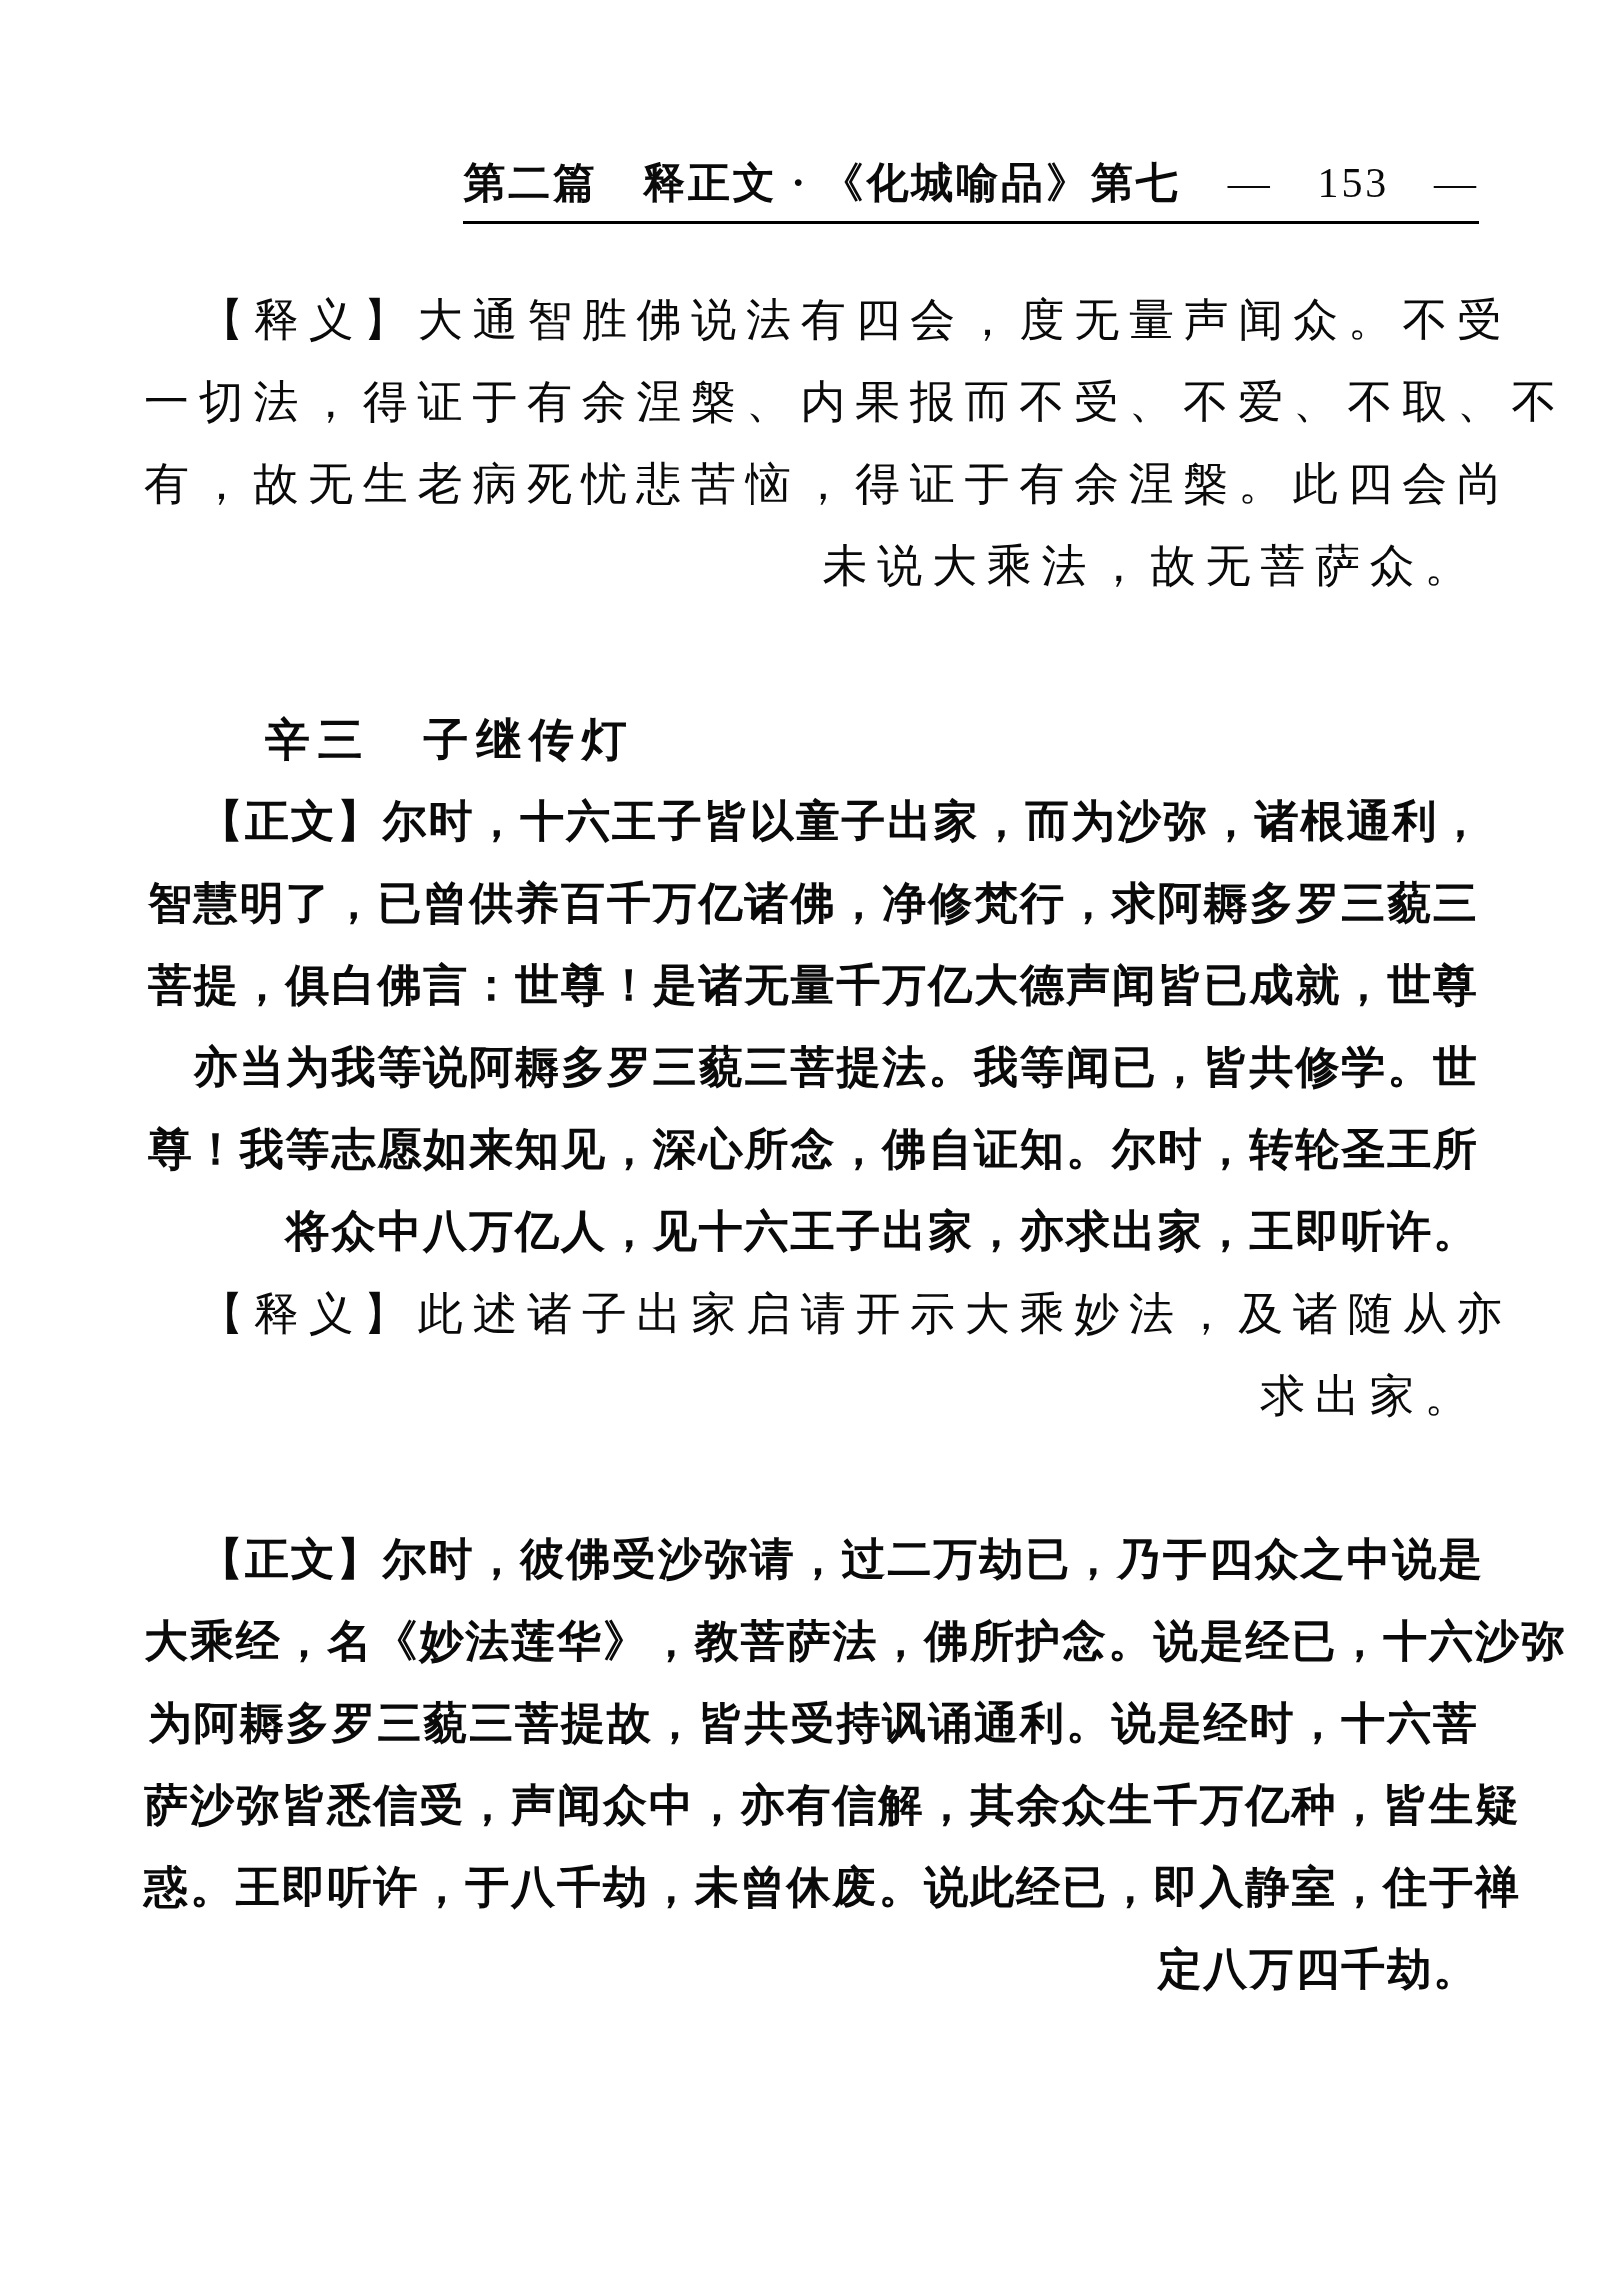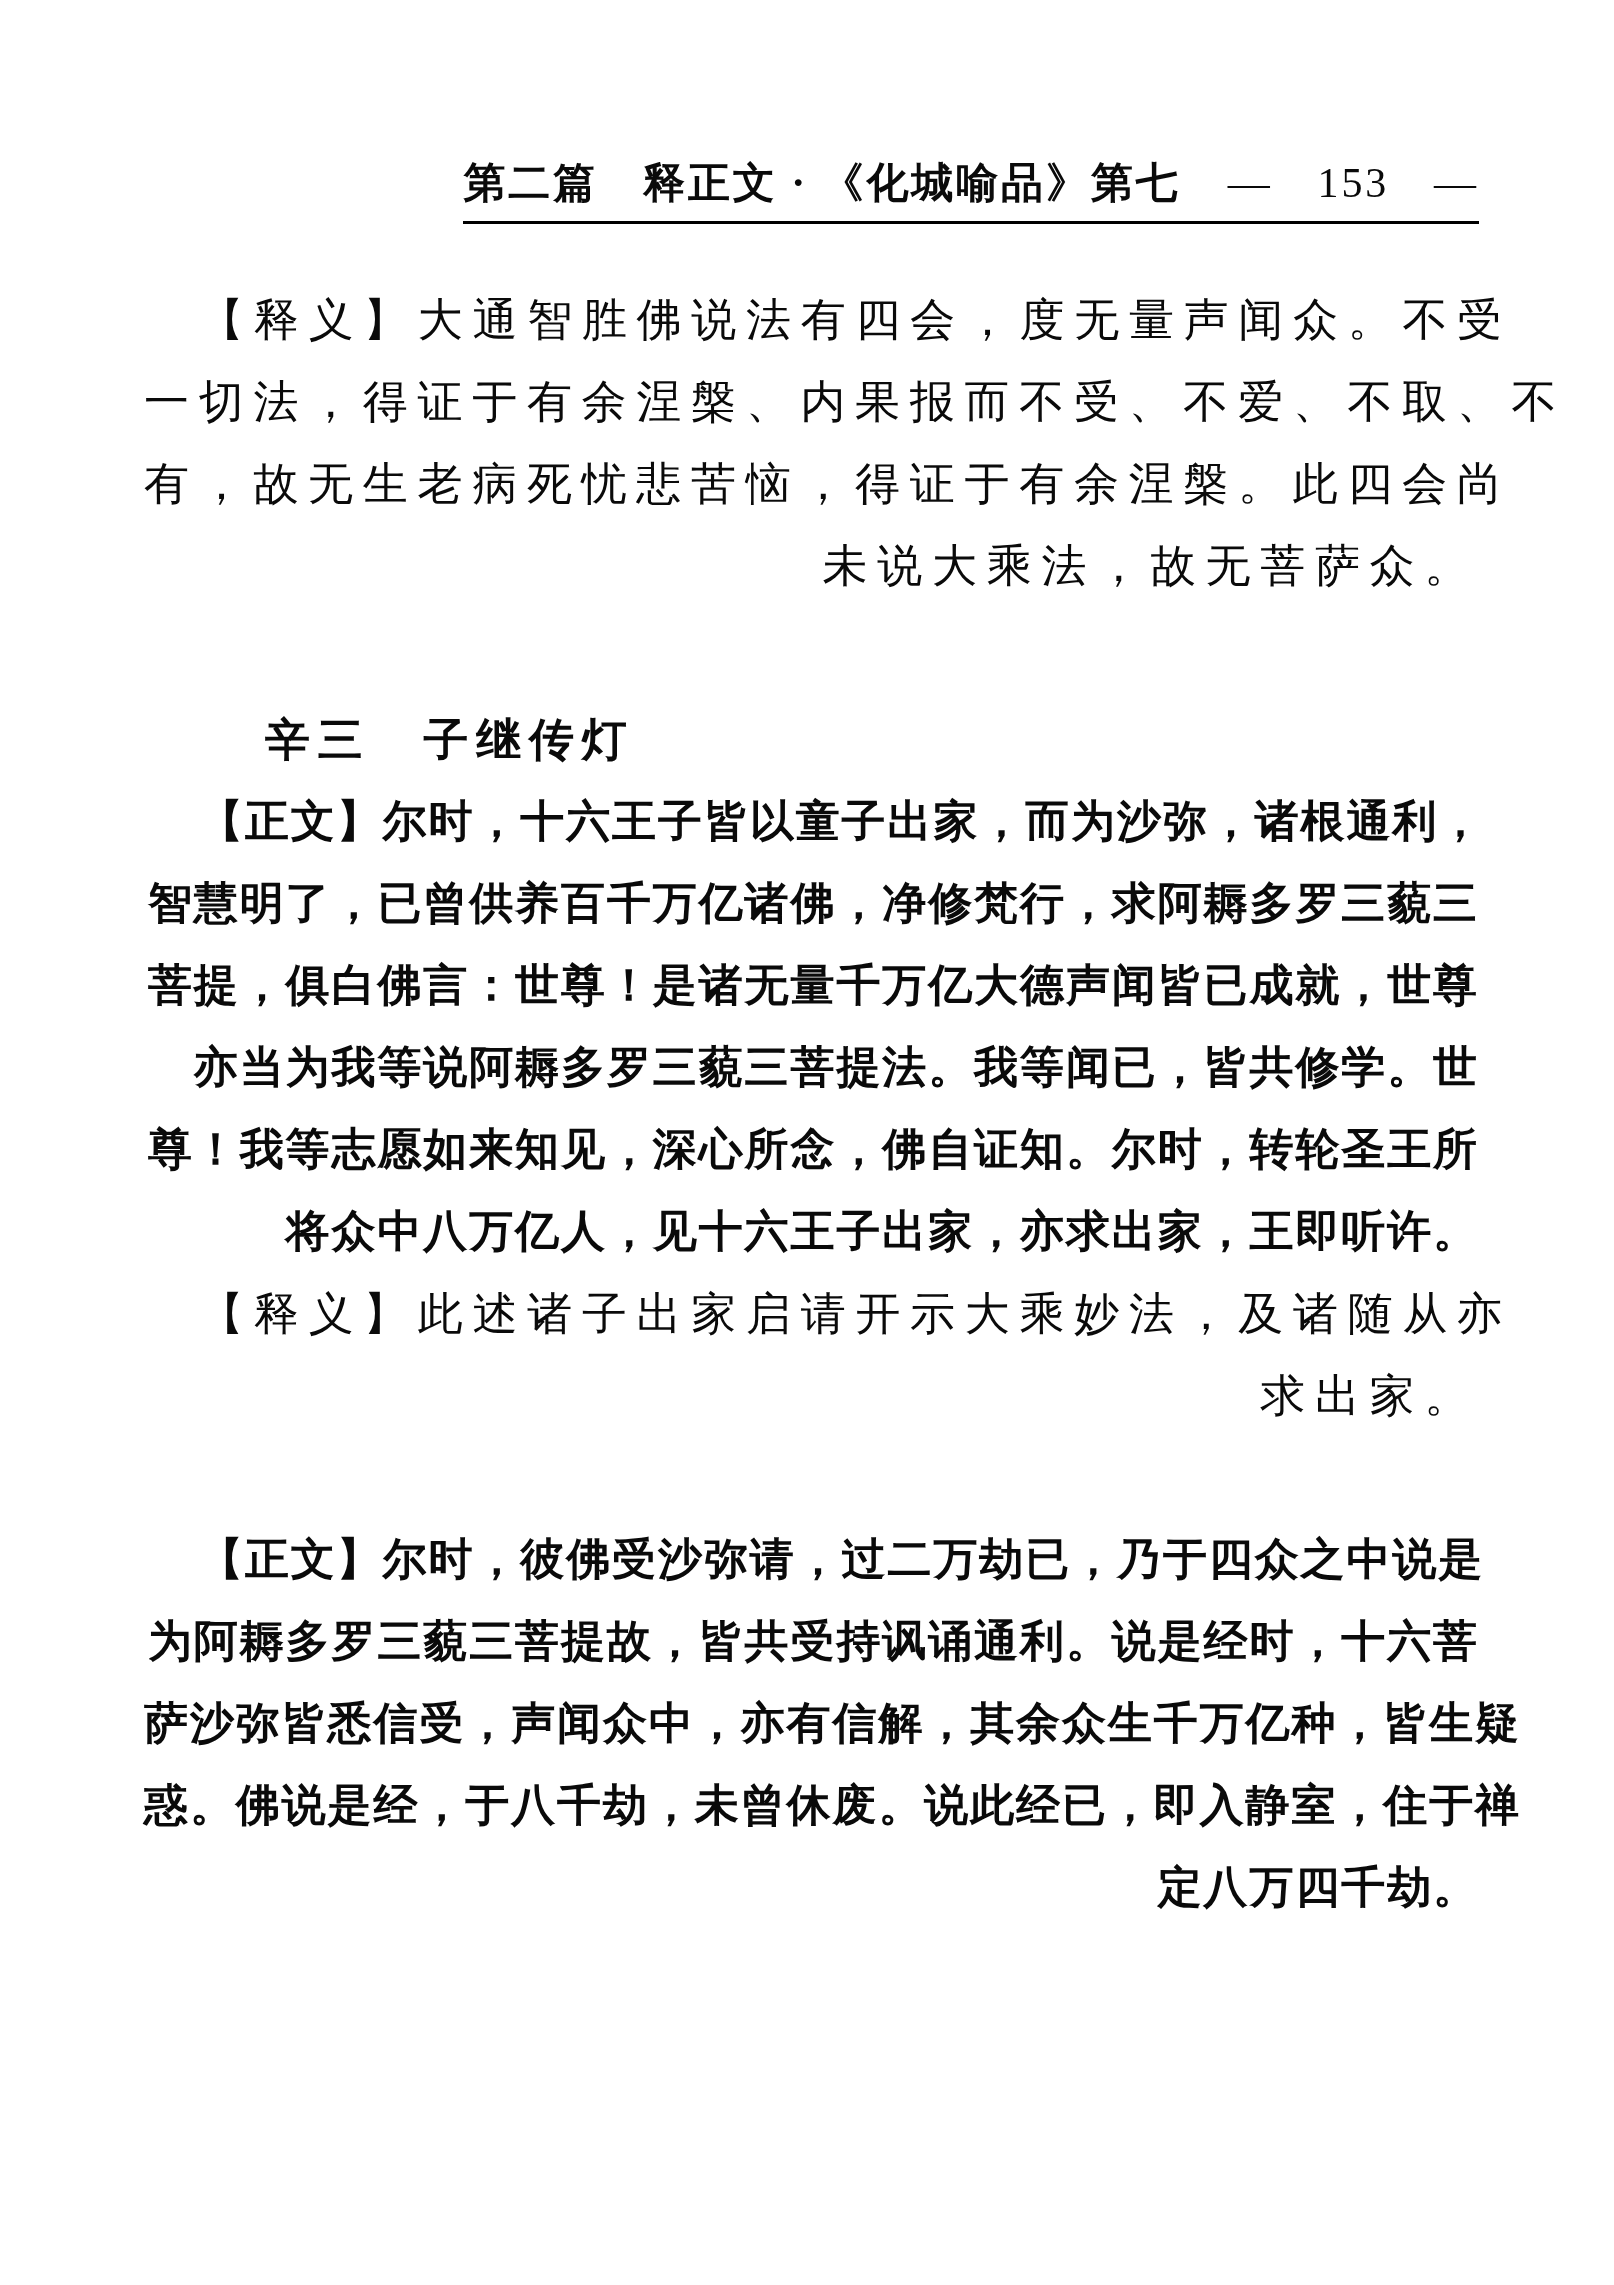--- a/index.html
+++ b/index.html
@@ -109,22 +109,23 @@
       <div class="line">将众中八万亿人，见十六王子出家，亦求出家，王即听许。</div>
     </div>
 
     <div class="para-shiyi para-3">
       <div class="line first">【释义】此述诸子出家启请开示大乘妙法，及诸随从亦</div>
       <div class="line">求出家。</div>
     </div>
 
     <div class="para-zhengwen para-4">
       <div class="line first">【正文】尔时，彼佛受沙弥请，过二万劫已，乃于四众之中说是</div>
+      <div class="line">大乘经，名《妙法莲华》，教菩萨法，佛所护念。说是经已，十六沙弥</div>
       <div class="line">为阿耨多罗三藐三菩提故，皆共受持讽诵通利。说是经时，十六菩</div>
       <div class="line">萨沙弥皆悉信受，声闻众中，亦有信解，其余众生千万亿种，皆生疑</div>
-      <div class="line">惑。佛说是经，于八千劫，未曾休废。说此经已，即入静室，住于禅</div>
+      <div class="line">惑。王即听许，于八千劫，未曾休废。说此经已，即入静室，住于禅</div>
       <div class="line">定八万四千劫。</div>
     </div>
 
 
   </div>
 </div>
 
 
 </body></html>

